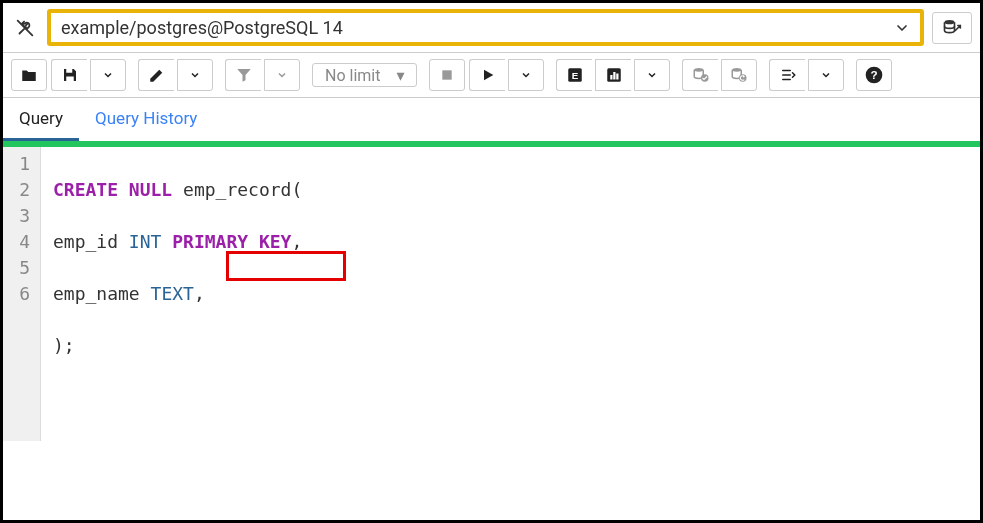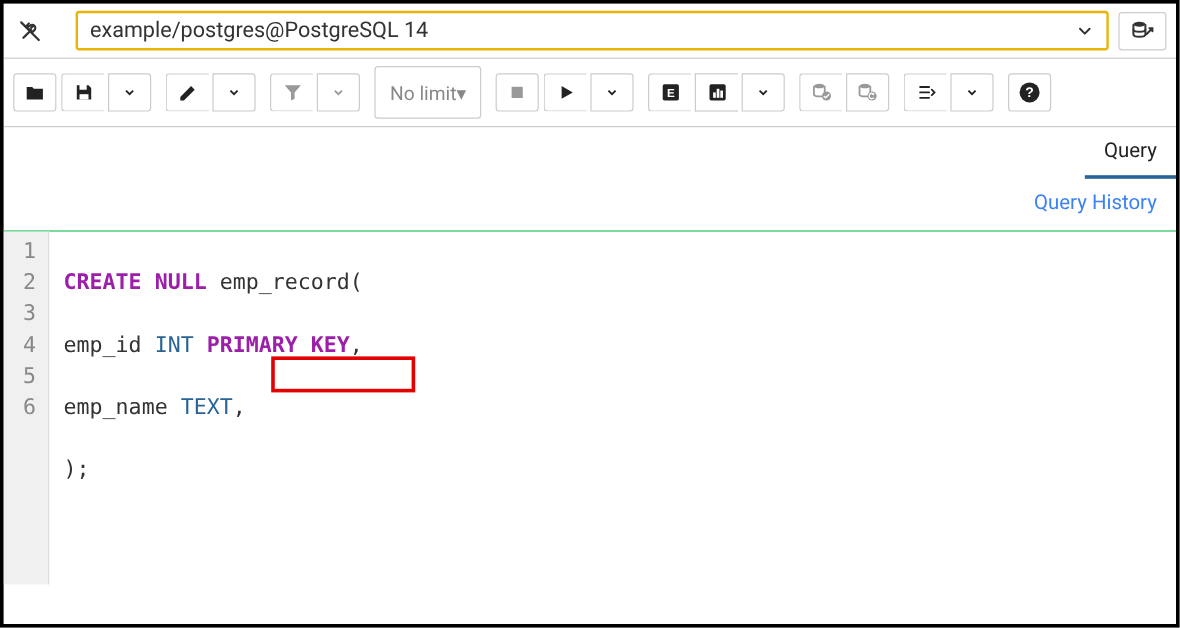--- a/index.html
+++ b/index.html
@@ -27,28 +27,27 @@
       align-items: center;
       justify-content: center;
       width: 28px;
       height: 28px;
       color: #333;
     }
     .connection-input {
       flex: 1;
       display: flex;
       align-items: center;
-      border: 2px solid #eab308;
+      border: 4px solid #eab308;
       border-radius: 3px;
       padding: 4px 10px;
       font-size: 18px;
       color: #333;
       background: #fff;
       justify-content: space-between;
-      margin-left: 16px;
     }
     .connection-text {
       flex: 1;
     }
     .chevron-down {
       color: #333;
     }
     .db-button {
       display: flex;
       align-items: center;
@@ -94,38 +93,38 @@
       border-radius: 0;
       border-right: none;
       margin-right: -1px;
     }
     .toolbar-gap {
       width: 4px;
     }
     .limit-select {
       display: flex;
       align-items: center;
+      gap: 16px;
       border: 1px solid #ccc;
       border-radius: 3px;
       padding: 0 12px;
-      height: 44px;
+      height: 24px;
       color: #888;
       font-size: 16px;
     }
     .caret-down-sm {
       font-size: 16px;
       color: #888;
     }
     .tabs {
       display: flex;
       align-items: flex-end;
-      border-bottom: 1px solid #22c55e;
+      border-bottom: 6px solid #22c55e;
       padding: 0;
       gap: 0;
-      flex-direction: column;
     }
     .tab {
       padding: 10px 16px;
       color: #3b82f6;
       font-size: 17px;
       border-bottom: 3px solid transparent;
       cursor: pointer;
     }
     .tab.active {
       border-bottom: 3px solid #2a6496;

